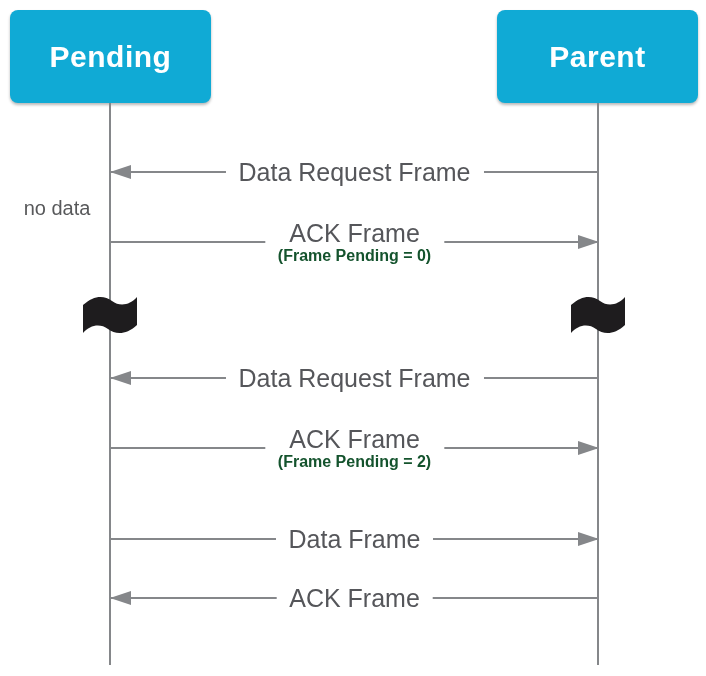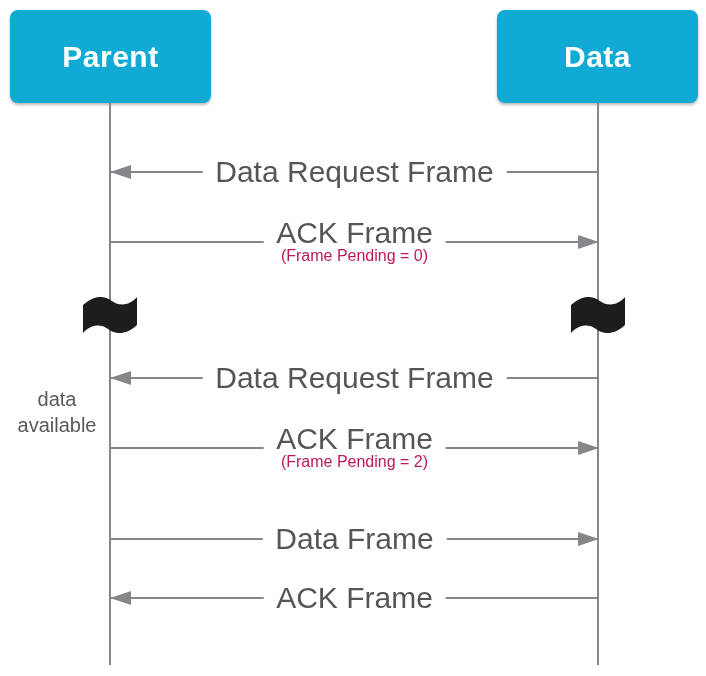--- a/index.html
+++ b/index.html
@@ -71,29 +71,30 @@
     position: absolute;
     left: 50%;
     top: 50%;
     transform: translate(-50%, -50%);
     background: #ffffff;
     padding: 0 13px;
     text-align: center;
   }
   .msg .msg-main {
     color: #55565a;
-    font-size: 30px;
+    font-size: 25px;
     line-height: 28px;
     white-space: nowrap;
   }
   .msg .msg-sub {
-    color: #be185d;
+    color: #14532d;
     font-size: 16px;
     line-height: 18px;
     white-space: nowrap;
+    font-weight: bold;
   }
   .msg .msg-sub:empty { display: none; }
 
   
   .side-note {
     position: absolute;
     left: 6px;
     width: 102px;
     text-align: center;
     color: #58595b;
@@ -113,24 +114,24 @@
   .flag-parent { left: 80px; }
   .flag-child  { left: 568px; }
   .flag svg { display: block; width: 100%; height: 100%; }
 </style>
 </head>
 <body>
 
 <div class="canvas">
 
   <div class="actor-box actor-parent">
-    <span class="actor-label">Parent</span>
+    <span class="actor-label">Pending</span>
   </div>
   <div class="actor-box actor-child">
-    <span class="actor-label">Data</span>
+    <span class="actor-label">Parent</span>
   </div>
 
   <div class="lifeline lifeline-parent"></div>
   <div class="lifeline lifeline-child"></div>
 
   <div class="msg" style="top:171px">
     <span class="arrowhead left"></span>
     <span class="msg-label">
       <span class="msg-main">Data Request Frame</span>
       
@@ -181,15 +182,15 @@
   </div>
 
   <div class="msg" style="top:597px">
     <span class="arrowhead left"></span>
     <span class="msg-label">
       <span class="msg-main">ACK Frame</span>
       
     </span>
   </div>
 
-  <div class="side-note side-note-2">data available</div>
+  <div class="side-note side-note-1">no data</div>
 
 </div>
 
 </body></html>

